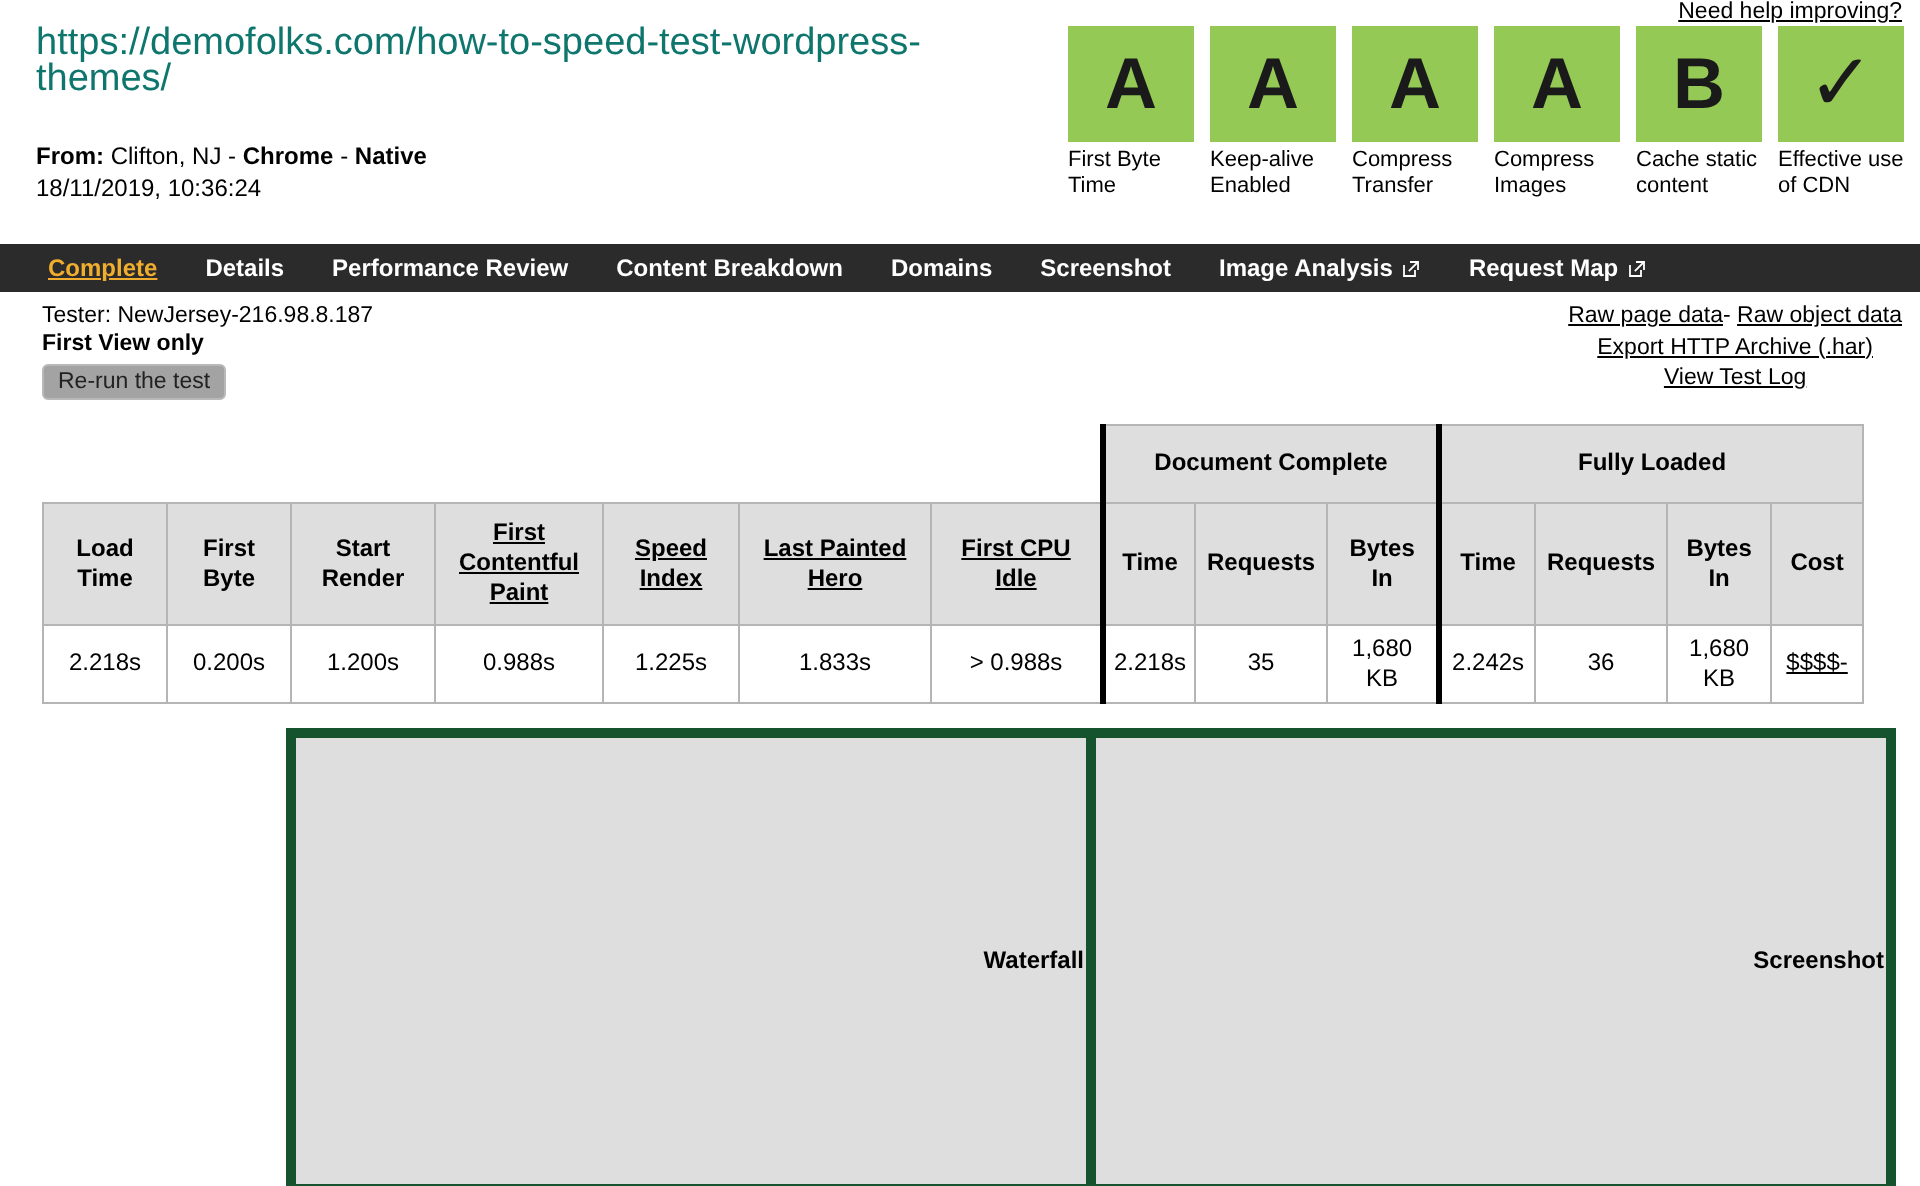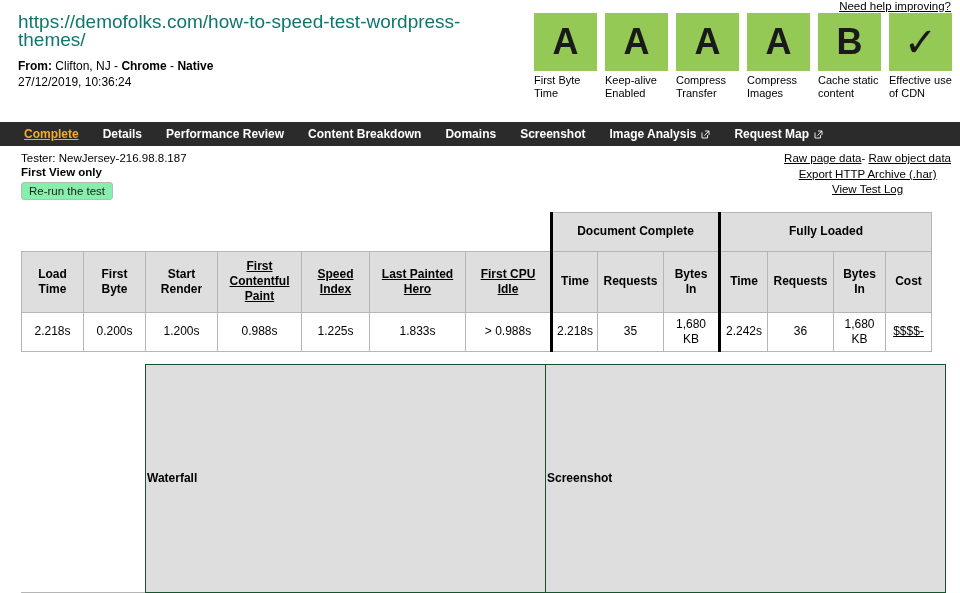--- a/index.html
+++ b/index.html
@@ -40,21 +40,21 @@
   }
   .test-url {
     display: block;
     color: #0f766e;
     font-size: 19px;
     text-decoration: none;
     margin-top: 7px;
     line-height: 18px;
   }
   .from-line {
-    margin-top: 10px;
+    margin-top: 22px;
     font-size: 12px;
     line-height: 15px;
   }
   .from-line b { font-weight: bold; }
   .date-line {
     font-size: 12px;
     line-height: 16px;
   }
 
   
@@ -147,21 +147,21 @@
     left: 21px;
     top: 5px;
   }
   .tester-line { font-size: 11.5px; line-height: 14px; }
   .firstview-line { font-size: 11.5px; font-weight: bold; line-height: 14px; }
   .rerun-btn {
     margin-top: 3px;
     font-family: "Liberation Sans", sans-serif;
     font-size: 11.5px;
     padding: 2px 7px;
-    background: #86efac;
+    background: #a3a3a3;
     border: 1px solid #b9b9b9;
     border-radius: 3px;
     color: #222;
     cursor: pointer;
   }
   .info-right {
     position: absolute;
     right: 9px;
     top: 5px;
     text-align: center;
@@ -215,25 +215,25 @@
     margin: 12px 0 0 21px;
     width: 924px;
   }
   table.ws {
     border-collapse: collapse;
     table-layout: fixed;
     width: 924px;
   }
   table.ws th {
     background: #dedede;
-    border: 1px solid #14532d;
+    border: 5px solid #14532d;
     font-size: 12px;
     font-weight: bold;
     height: 22px;
-    text-align: left;
+    text-align: right;
   }
   table.ws td {
     border: 1px solid #b5b5b5;
     vertical-align: middle;
     text-align: center;
     background: #fff;
     height: 228px;
     padding: 0;
   }
   .cellpad { padding: 4px 0; }
@@ -245,21 +245,21 @@
 
   <div class="header-left">
     <a class="test-url" href="#">https://demofolks.com/how-to-speed-test-wordpress-themes/</a>
     <div class="from-line">
       <b>From:</b>
       <span>Clifton, NJ -</span>
       <b>Chrome</b>
       <span>-</span>
       <b>Native</b>
     </div>
-    <div class="date-line">27/12/2019, 10:36:24</div>
+    <div class="date-line">18/11/2019, 10:36:24</div>
   </div>
 
   <div class="need-help-wrap">
     <a class="need-help" href="#">Need help improving?</a>
   </div>
 
   <div class="grades">
 
     <div class="grade">
       <div class="grade-box">A</div>

